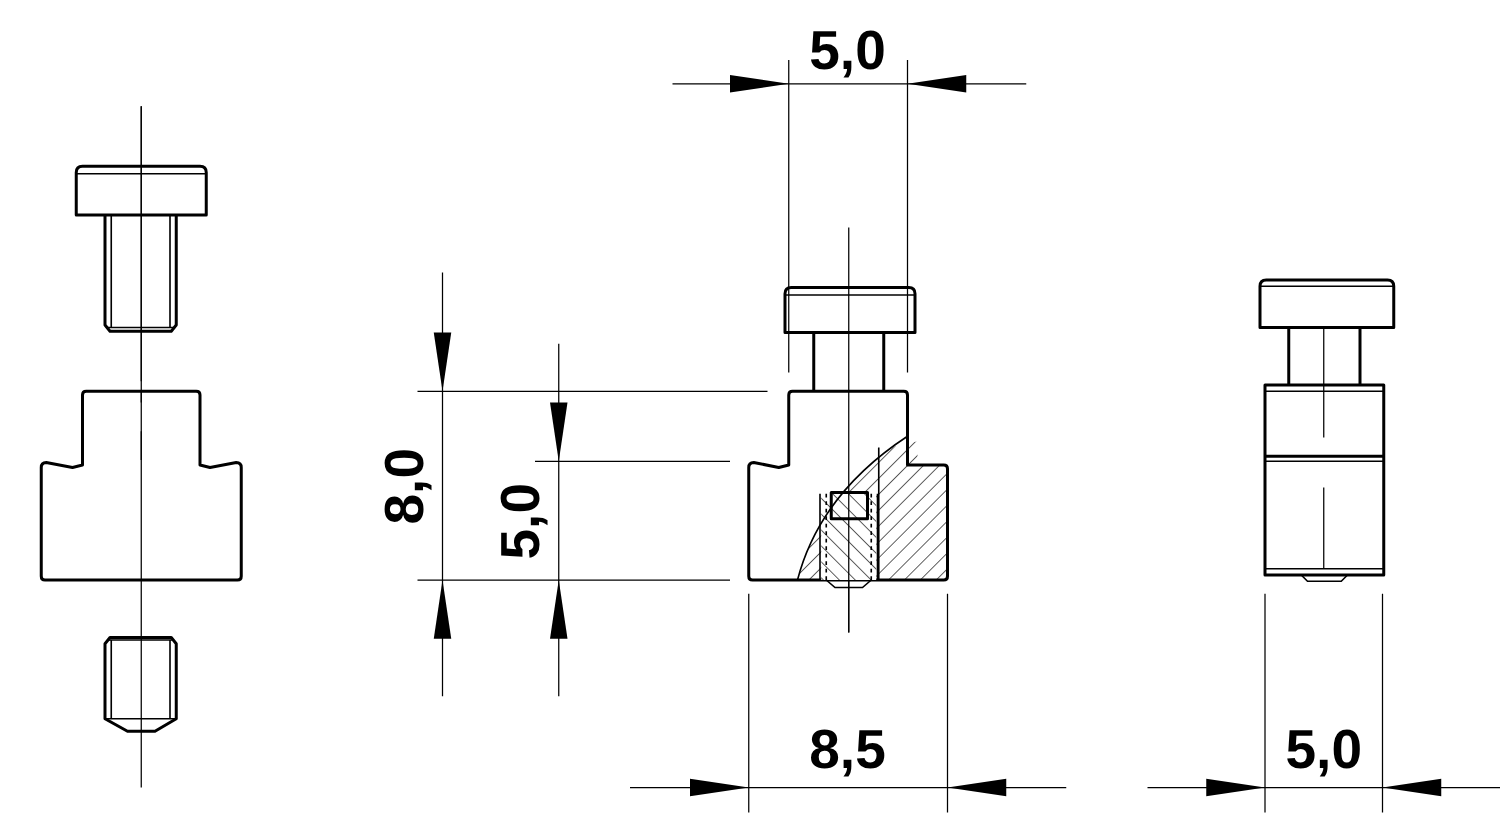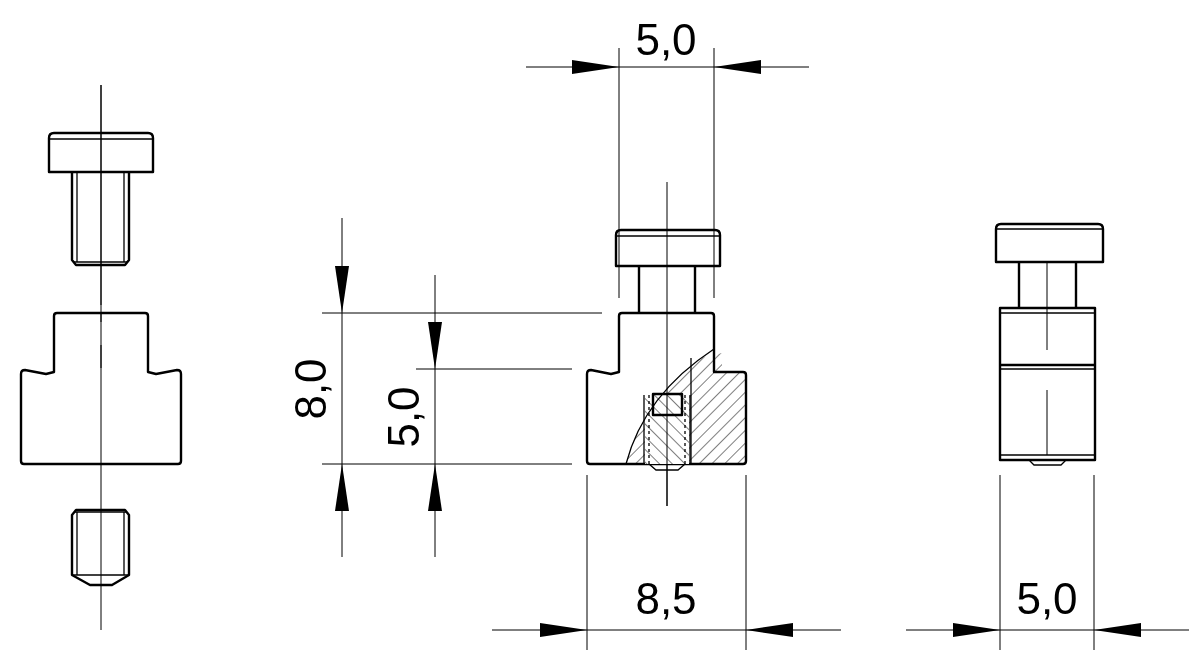--- a/index.html
+++ b/index.html
@@ -1,17 +1,17 @@
 <!DOCTYPE html>
 <html><head>
 <meta charset="utf-8">
 <style>
   html,body{margin:0;padding:0;background:#ffffff;}
   body{width:1200px;height:665px;overflow:hidden;font-family:"Liberation Sans",sans-serif;}
-  #canvas{position:absolute;left:4px;top:0;width:958px;height:665px;}
+  #canvas{position:absolute;left:16px;top:0;width:958px;height:665px;font-weight:bold;}
   svg{display:block;}
   .thick{stroke:#000;stroke-width:2.4;fill:none;stroke-linejoin:round;}
   .thin{stroke:#000;stroke-width:1.3;fill:none;}
   .hair{stroke:#000;stroke-width:1;fill:none;}
   .arrow{fill:#000;stroke:none;}
   .dimtext{font-family:"Liberation Sans",sans-serif;font-size:44px;fill:#000;}
   .hatch{stroke:#000;stroke-width:1;}
 </style>
 </head>
 <body>

